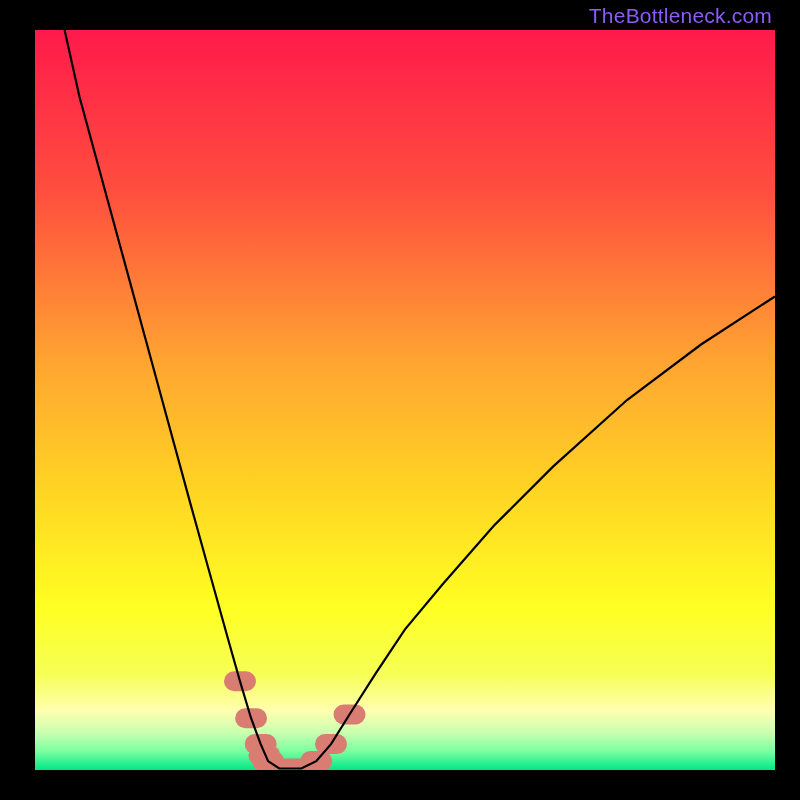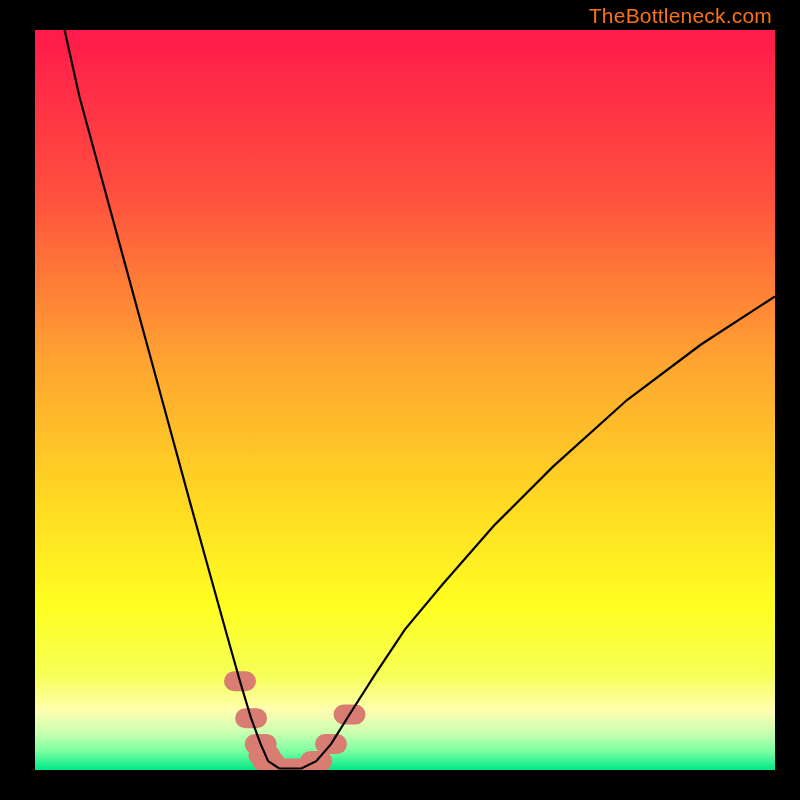--- a/index.html
+++ b/index.html
@@ -32,21 +32,21 @@
     top: 0;
     width: 100%;
     height: 100%;
   }
   .watermark {
     position: absolute;
     top: 4px;
     right: 28px;
     font-family: Arial, Helvetica, sans-serif;
     font-size: 21px;
-    color: #f97316;
+    color: #8b5cf6;
     letter-spacing: 0.2px;
   }
   svg.curve {
     position: absolute;
     left: 0;
     top: 0;
     width: 100%;
     height: 100%;
   }
 </style>

